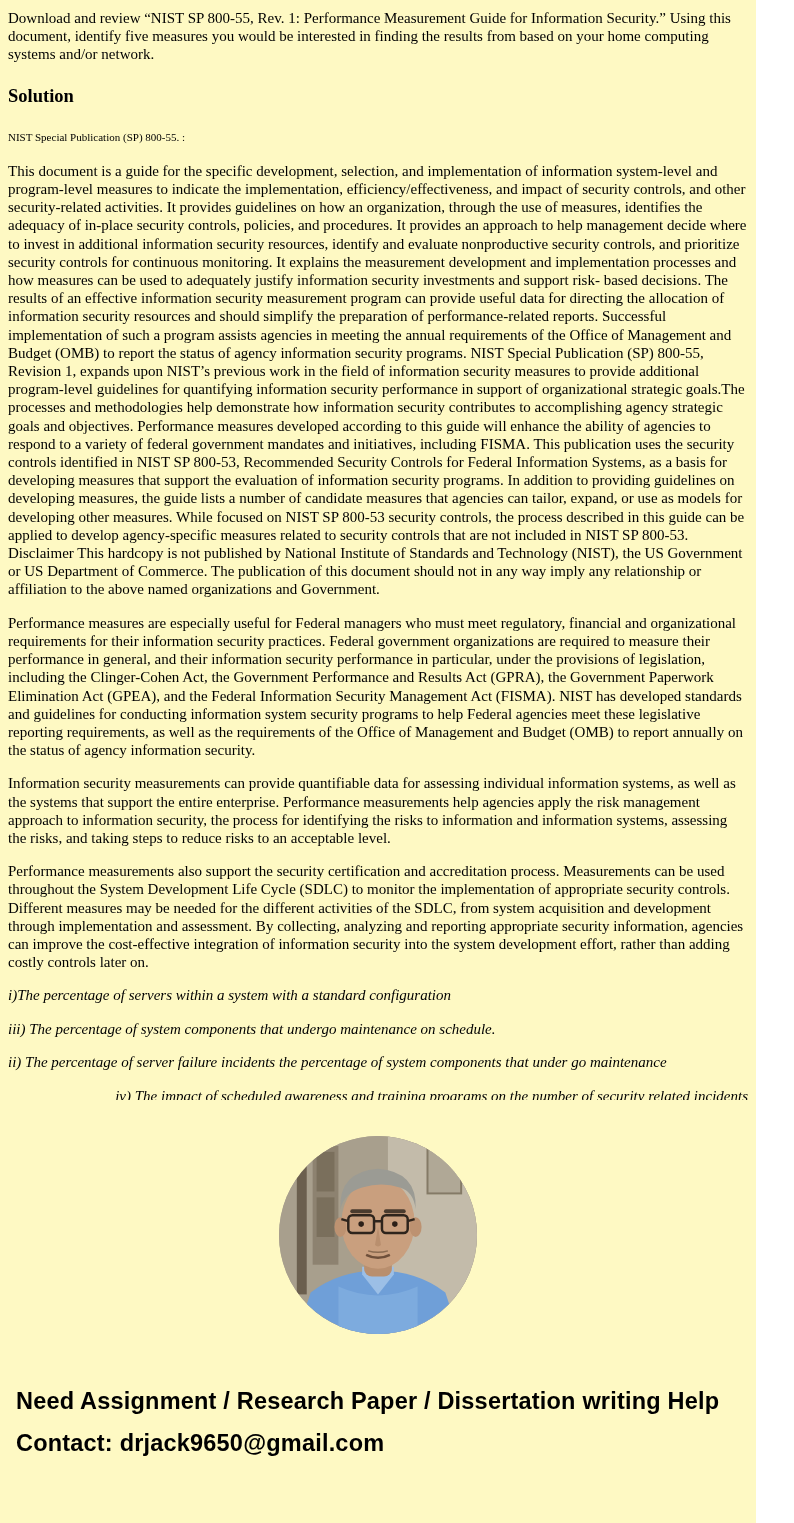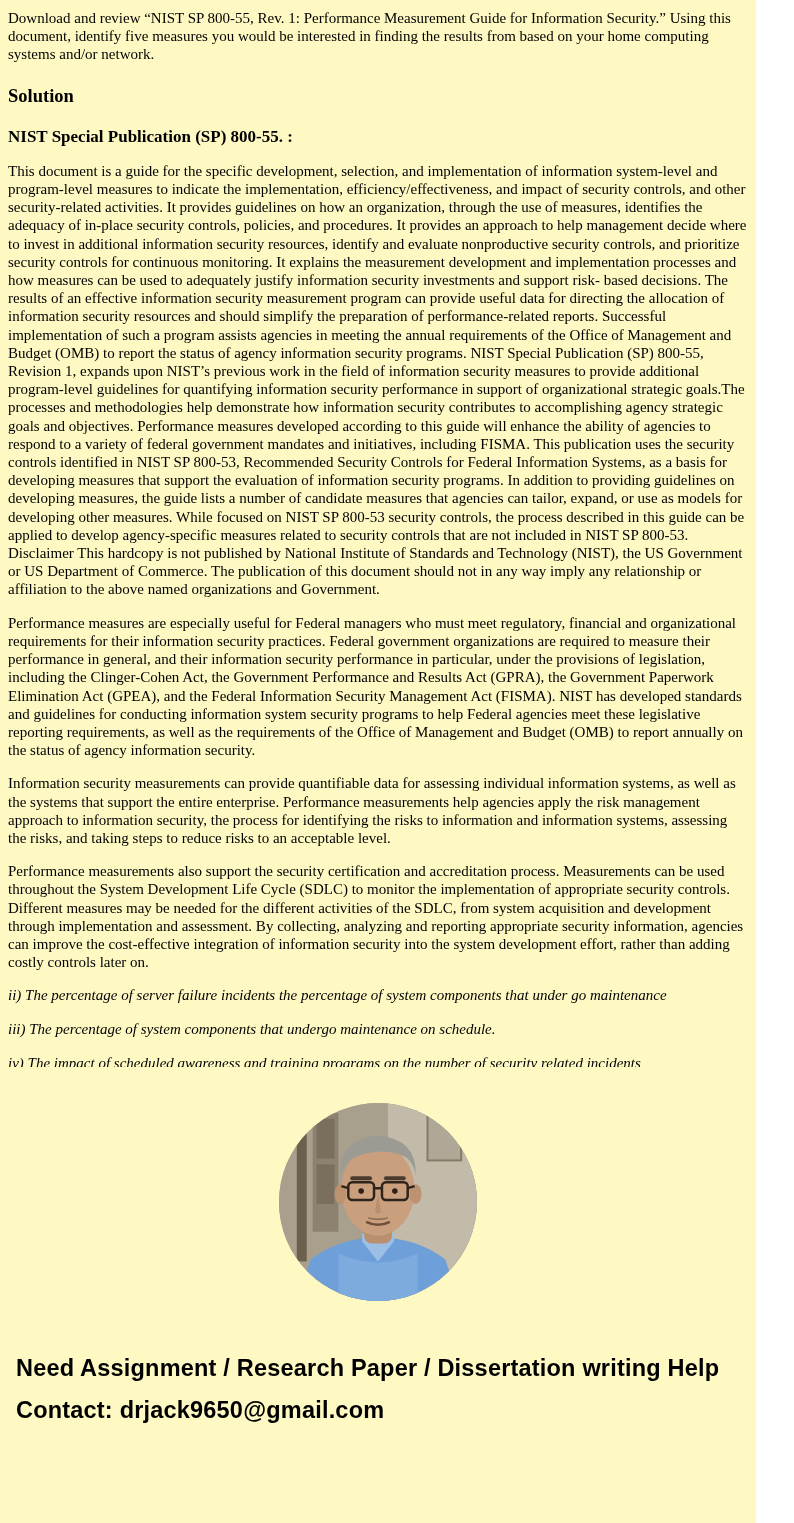--- a/index.html
+++ b/index.html
@@ -30,37 +30,37 @@
   }
   h2.solution {
     font-family: Liberation Serif, serif;
     font-size: 18.5px;
     line-height: 22px;
     margin: 21px 0 18px 0;
     font-weight: 700;
   }
   h4.pub {
     font-family: "Liberation Serif", serif;
-    font-size: 17px;
+    font-size: 11px;
     margin: 21px 0 16px 0;
-    font-weight: 700;
+    font-weight: 400;
   }
   .measures-heading {
     font-weight: 700;
   }
   .measure {
     font-style: italic;
     margin: 16px 0;
   }
   .clip {
     height: 13px;
     overflow: hidden;
     margin: 16px 0 0 0;
   }
-  .clip p { margin: 0; }
+  .clip p { margin: 0; text-align: right; }
   .avatar-wrap {
     display: flex;
     justify-content: center;
     margin-top: 36px;
   }
   .avatar {
     width: 198px;
     height: 198px;
     border-radius: 50%;
     overflow: hidden;
@@ -96,22 +96,23 @@
 
     <p>This document is a guide for the specific development, selection, and implementation of information system-level and program-level measures to indicate the implementation, efficiency/effectiveness, and impact of security controls, and other security-related activities. It provides guidelines on how an organization, through the use of measures, identifies the adequacy of in-place security controls, policies, and procedures. It provides an approach to help management decide where to invest in additional information security resources, identify and evaluate nonproductive security controls, and prioritize security controls for continuous monitoring. It explains the measurement development and implementation processes and how measures can be used to adequately justify information security investments and support risk- based decisions. The results of an effective information security measurement program can provide useful data for directing the allocation of information security resources and should simplify the preparation of performance-related reports. Successful implementation of such a program assists agencies in meeting the annual requirements of the Office of Management and Budget (OMB) to report the status of agency information security programs. NIST Special Publication (SP) 800-55, Revision 1, expands upon NIST’s previous work in the field of information security measures to provide additional program-level guidelines for quantifying information security performance in support of organizational strategic goals.The processes and methodologies help demonstrate how information security contributes to accomplishing agency strategic goals and objectives. Performance measures developed according to this guide will enhance the ability of agencies to respond to a variety of federal government mandates and initiatives, including FISMA. This publication uses the security controls identified in NIST SP 800-53, Recommended Security Controls for Federal Information Systems, as a basis for developing measures that support the evaluation of information security programs. In addition to providing guidelines on developing measures, the guide lists a number of candidate measures that agencies can tailor, expand, or use as models for developing other measures. While focused on NIST SP 800-53 security controls, the process described in this guide can be applied to develop agency-specific measures related to security controls that are not included in NIST SP 800-53. Disclaimer This hardcopy is not published by National Institute of Standards and Technology (NIST), the US Government or US Department of Commerce. The publication of this document should not in any way imply any relationship or affiliation to the above named organizations and Government.</p>
 
     <p>Performance measures are especially useful for Federal managers who must meet regulatory, financial and organizational requirements for their information security practices. Federal government organizations are required to measure their performance in general, and their information security performance in particular, under the provisions of legislation, including the Clinger-Cohen Act, the Government Performance and Results Act (GPRA), the Government Paperwork Elimination Act (GPEA), and the Federal Information Security Management Act (FISMA). NIST has developed standards and guidelines for conducting information system security programs to help Federal agencies meet these legislative reporting requirements, as well as the requirements of the Office of Management and Budget (OMB) to report annually on the status of agency information security.</p>
 
     <p>Information security measurements can provide quantifiable data for assessing individual information systems, as well as the systems that support the entire enterprise. Performance measurements help agencies apply the risk management approach to information security, the process for identifying the risks to information and information systems, assessing the risks, and taking steps to reduce risks to an acceptable level.</p>
 
     <p>Performance measurements also support the security certification and accreditation process. Measurements can be used throughout the System Development Life Cycle (SDLC) to monitor the implementation of appropriate security controls. Different measures may be needed for the different activities of the SDLC, from system acquisition and development through implementation and assessment. By collecting, analyzing and reporting appropriate security information, agencies can improve the cost-effective integration of information security into the system development effort, rather than adding costly controls later on.</p>
 
 
+    <p class="measure">i)The percentage of servers within a system with a standard configuration</p>
+    <p class="measure">iii) The percentage of system components that undergo maintenance on schedule.</p>
     <p class="measure">ii) The percentage of server failure incidents the percentage of system components that under go maintenance</p>
-    <p class="measure">iii) The percentage of system components that undergo maintenance on schedule.</p>
 
     <div class="clip">
       <p class="measure">iv) The impact of scheduled awareness and training programs on the number of security related incidents</p>
     </div>
 
   </div>
 
   <div class="avatar-wrap">
     <div class="avatar">
       <svg width="198" height="198" viewBox="0 0 200 200" xmlns="http://www.w3.org/2000/svg">

